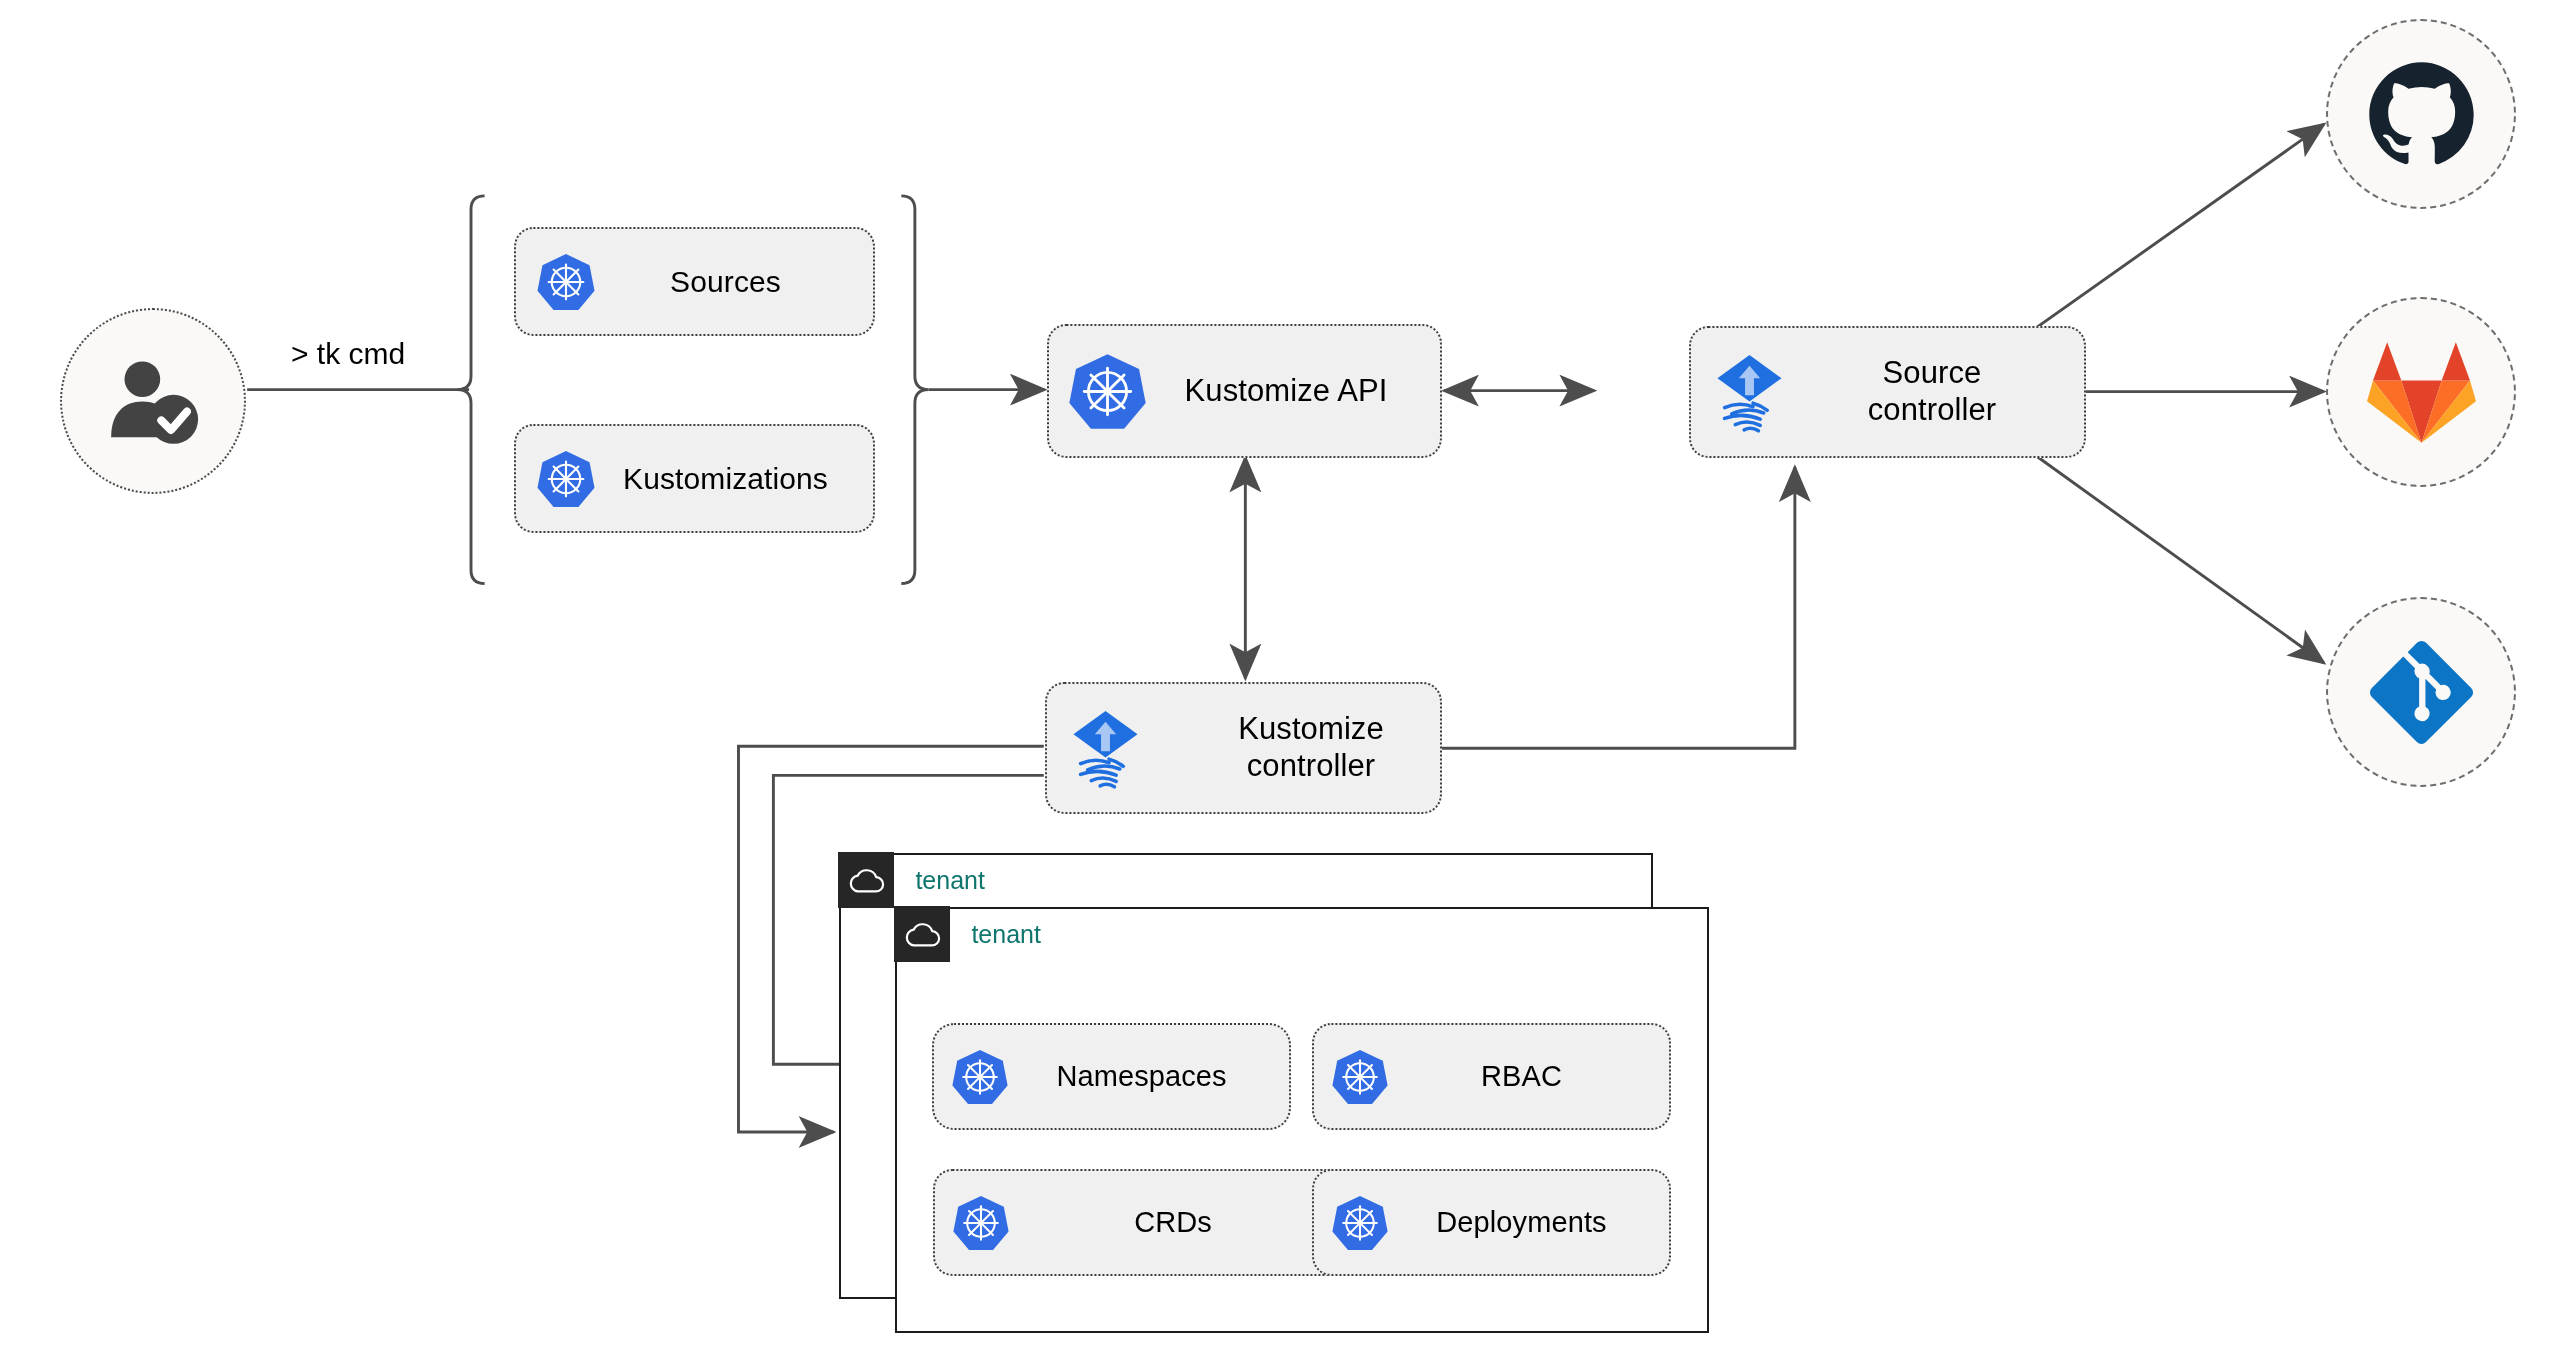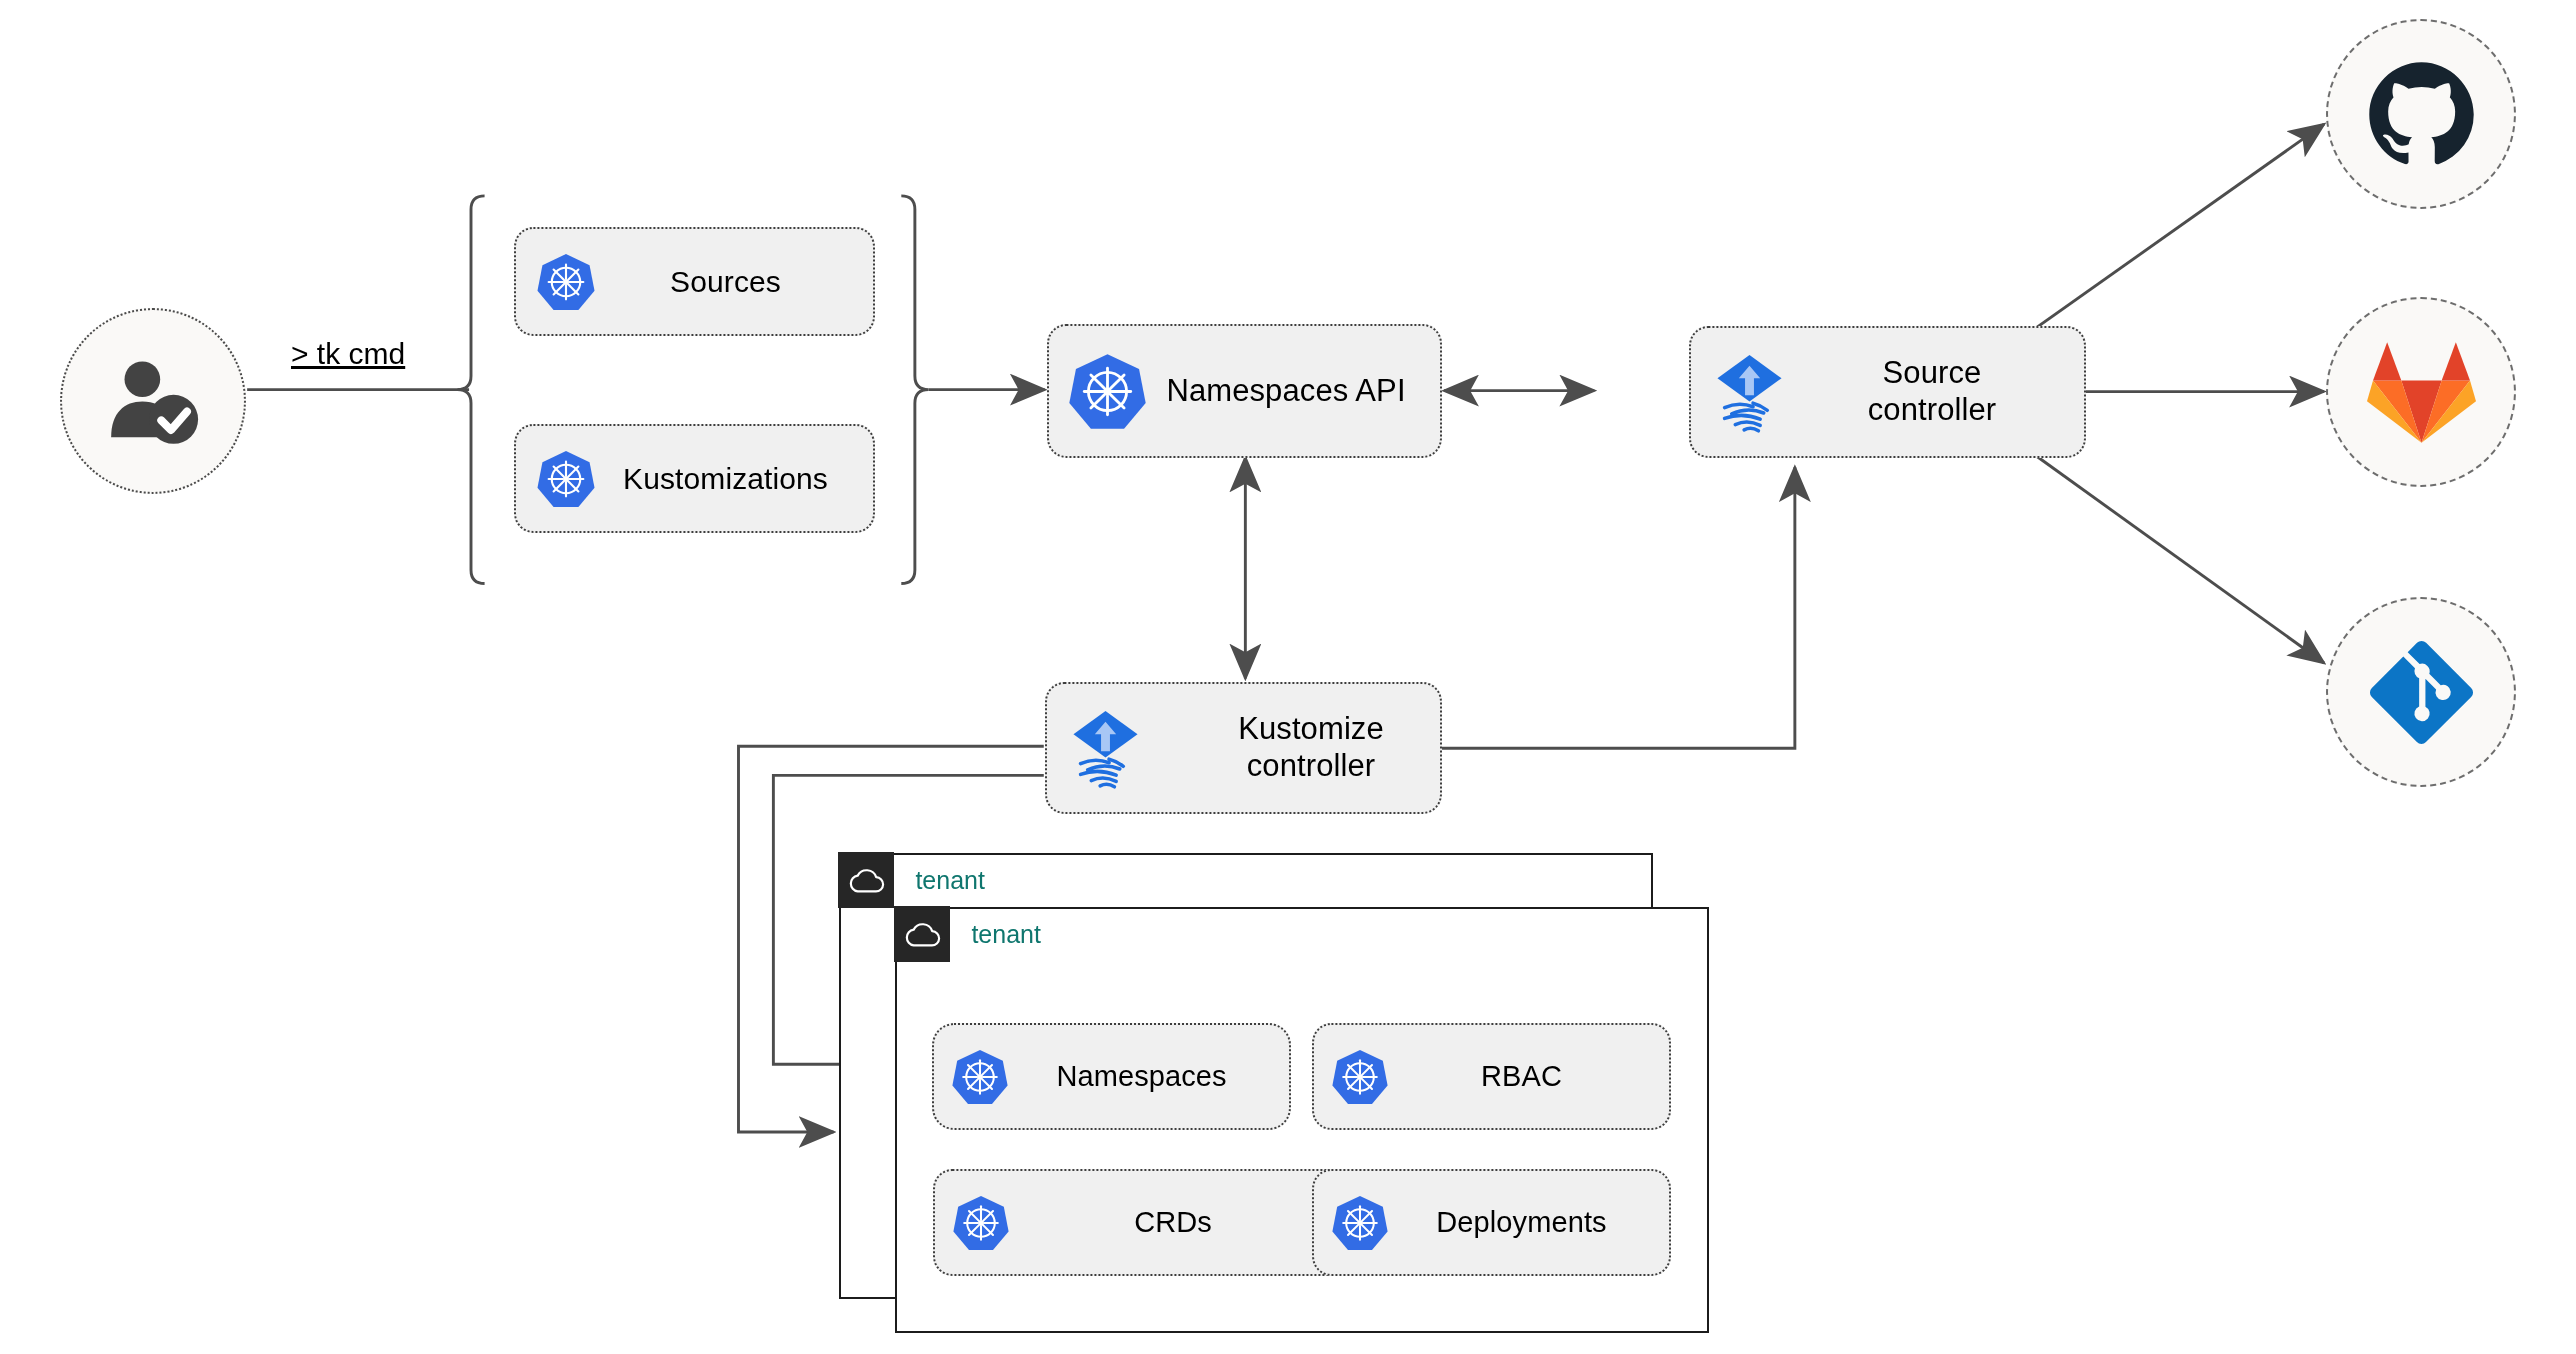--- a/index.html
+++ b/index.html
@@ -68,21 +68,20 @@
   }
   .circle-prov {
     border: 2.9px dashed #6d6d6d;
   }
 
   
   .free-label {
     position: absolute;
     color: #000;
     white-space: nowrap;
-    text-decoration: underline;
   }
 
   
   .tenant {
     position: absolute;
     box-sizing: border-box;
     background: #ffffff;
     border: 2.9px solid #1c1c1c;
   }
   .tenant-head {
@@ -216,21 +215,21 @@
           <line x1="50" y1="55" x2="50" y2="78"></line>
           <line x1="22" y1="50" x2="45" y2="50"></line>
           <line x1="55" y1="50" x2="78" y2="50"></line>
           <line x1="30" y1="30" x2="46.5" y2="46.5"></line>
           <line x1="53.5" y1="53.5" x2="70" y2="70"></line>
           <line x1="70" y1="30" x2="53.5" y2="46.5"></line>
           <line x1="46.5" y1="53.5" x2="30" y2="70"></line>
         </g>
       </svg>
     </span>
-    <span class="lbl" style="font-size:31px;">Namespaces API</span>
+    <span class="lbl" style="font-size:31px;">Kustomize API</span>
   </div>
 
   <div class="node" style="left:1689px; top:326px; width:397px; height:132px; padding:0 13.6px;">
     <span class="ico">
       <svg width="89" height="89" viewBox="0 0 100 100">
         <path d="M50 8 L86 34 L50 60 L14 34 Z" fill="#1F6FE0"></path>
         <path d="M50 20 L62 34 L55 34 L55 53 L45 53 L45 34 L38 34 Z" fill="#A8C7F5"></path>
         <g stroke="#1F6FE0" stroke-width="4" stroke-linecap="round" fill="none">
           <path d="M22 67 Q38 60 54 66"></path>
           <path d="M30 74 Q48 66 66 73"></path>

